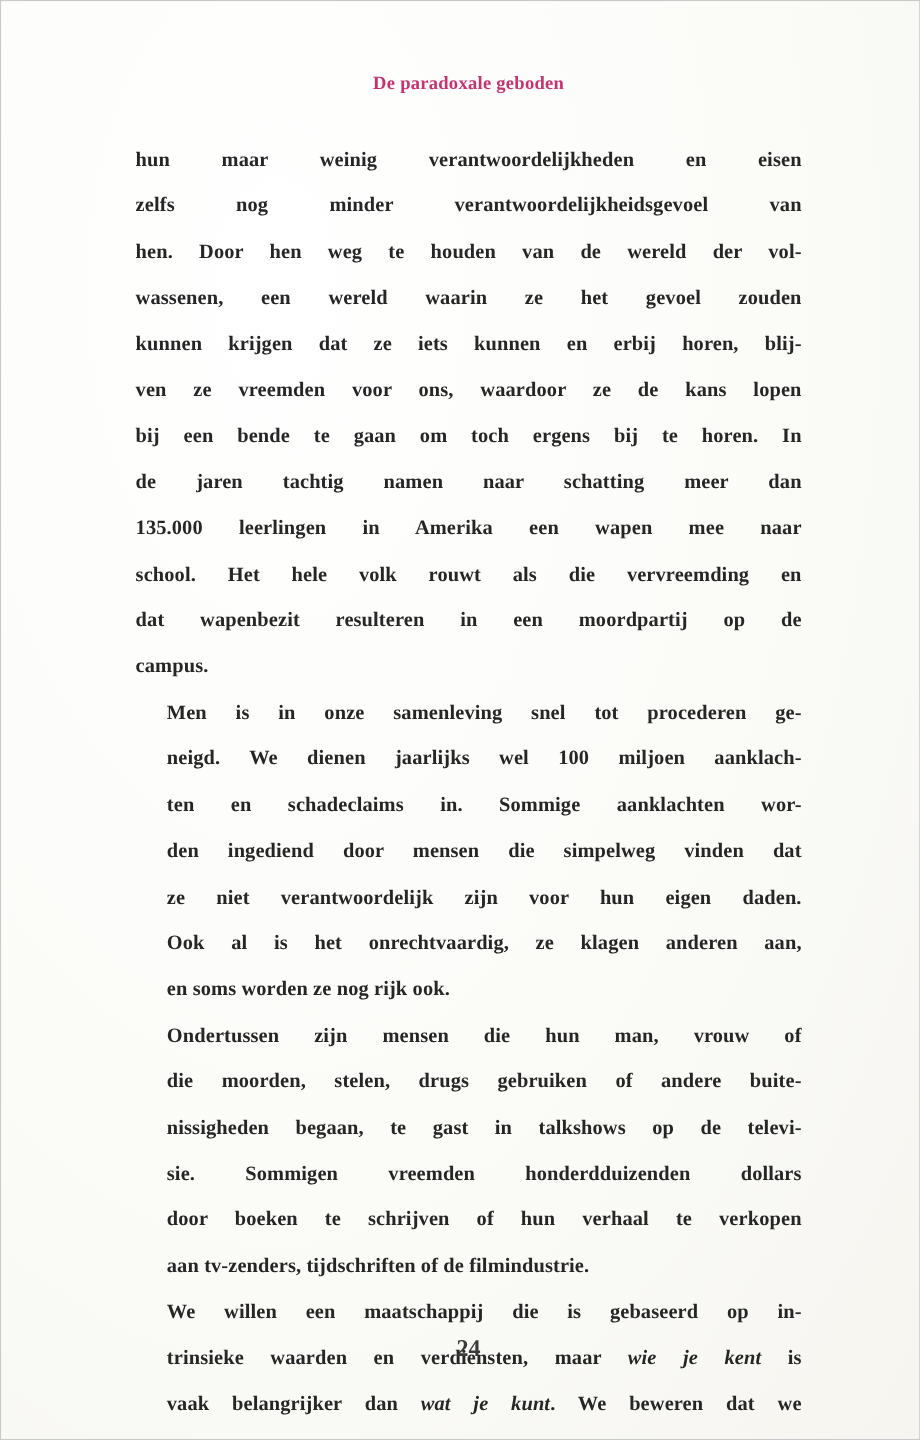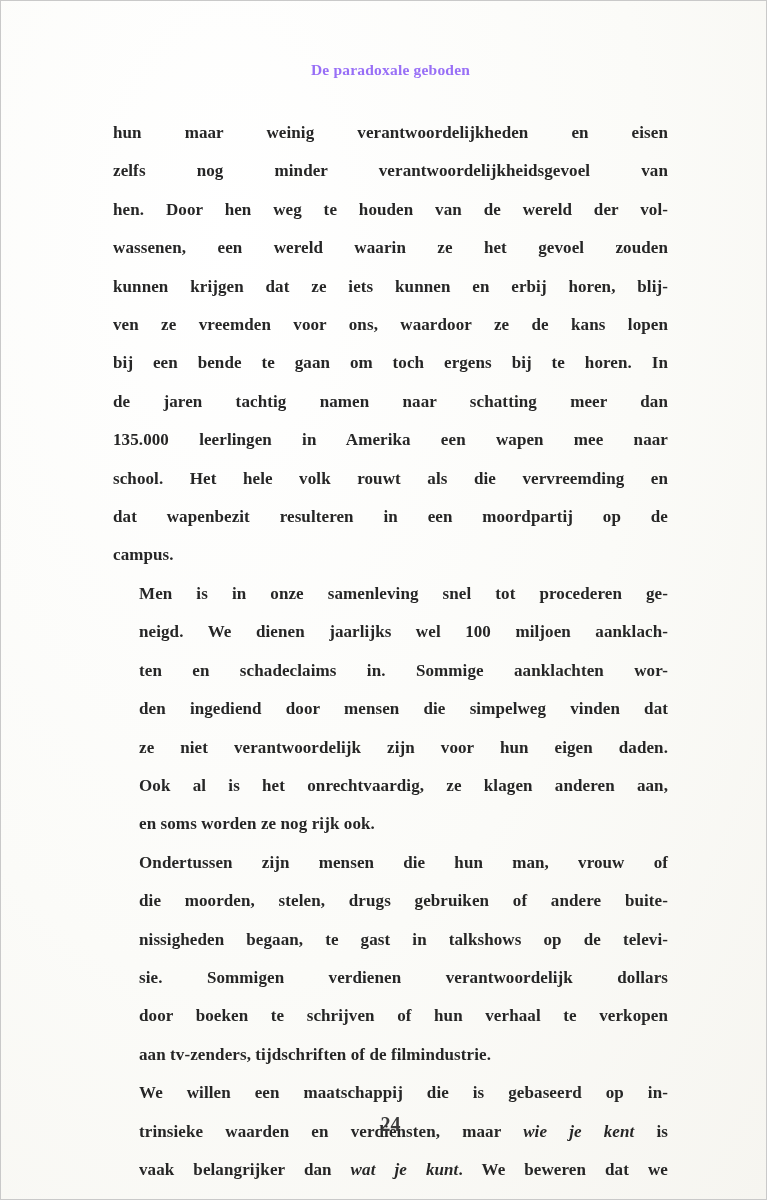--- a/index.html
+++ b/index.html
@@ -43,21 +43,21 @@
 
   .running-head {
     position: absolute;
     top: 60px;
     left: 0;
     width: 555px;
     text-align: center;
     font-size: 15.5px;
     font-weight: 700;
     letter-spacing: 0.2px;
-    color: #8b5cf6;
+    color: #be185d;
     filter: blur(0.35px);
     opacity: 0.88;
   }
 
   #body-text {
     position: absolute;
     top: 113px;
     left: 0;
     width: 555px;
   }
@@ -129,21 +129,21 @@
           <span class="ln" style="text-align: justify; text-align-last: justify;">ten en schadeclaims in. Sommige aanklachten wor-</span>
           <span class="ln" style="text-align: justify; text-align-last: justify;">den ingediend door mensen die simpelweg vinden dat</span>
           <span class="ln" style="text-align: justify; text-align-last: justify;">ze niet verantwoordelijk zijn voor hun eigen daden.</span>
           <span class="ln" style="text-align: justify; text-align-last: justify;">Ook al is het onrechtvaardig, ze klagen anderen aan,</span>
           <span class="ln" style="text-align: left; text-align-last: left;">en soms worden ze nog rijk ook.</span>
         </p>
         <p class="para indent">
           <span class="ln" style="text-align: justify; text-align-last: justify; text-indent: 26px;">Ondertussen zijn mensen die hun man, vrouw of</span>
           <span class="ln" style="text-align: justify; text-align-last: justify;">die moorden, stelen, drugs gebruiken of andere buite-</span>
           <span class="ln" style="text-align: justify; text-align-last: justify;">nissigheden begaan, te gast in talkshows op de televi-</span>
-          <span class="ln" style="text-align: justify; text-align-last: justify;">sie. Sommigen verdienen verantwoordelijk dollars</span>
+          <span class="ln" style="text-align: justify; text-align-last: justify;">sie. Sommigen vreemden honderdduizenden dollars</span>
           <span class="ln" style="text-align: justify; text-align-last: justify;">door boeken te schrijven of hun verhaal te verkopen</span>
           <span class="ln" style="text-align: left; text-align-last: left;">aan tv-zenders, tijdschriften of de filmindustrie.</span>
         </p>
         <p class="para indent">
           <span class="ln" style="text-align: justify; text-align-last: justify; text-indent: 26px;">We willen een maatschappij die is gebaseerd op in-</span>
           <span class="ln" style="text-align: justify; text-align-last: justify;">trinsieke waarden en verdiensten, maar <em>wie je kent</em> is</span>
           <span class="ln" style="text-align: justify; text-align-last: justify;">vaak belangrijker dan <em>wat je kunt</em>. We beweren dat we</span>
         </p>
       </div>
 

